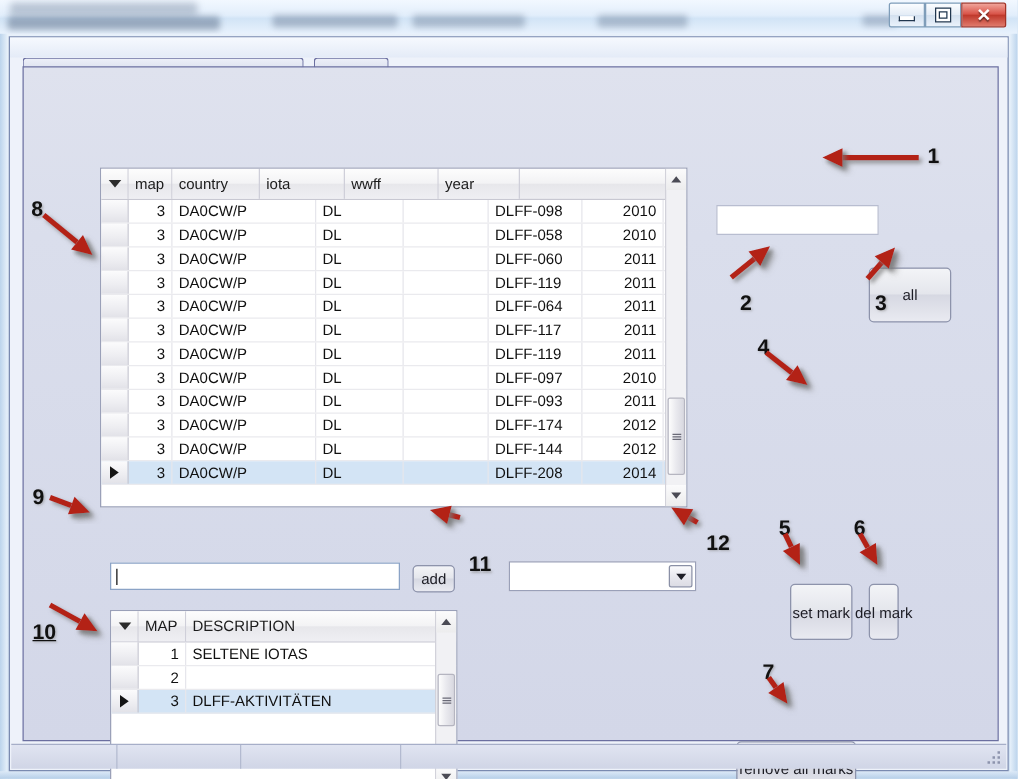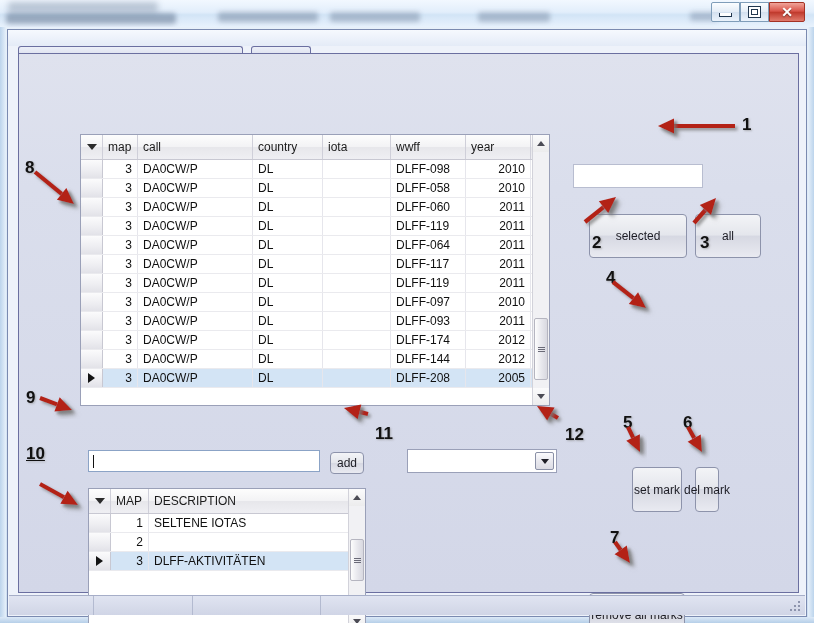--- a/index.html
+++ b/index.html
@@ -398,21 +398,20 @@
     <div class="tab-nub" id="tab-2"></div>
 
     <div id="tabpage">
 
       <div id="grid-main">
         <div class="gheader">
           <div class="gh-cell gh-sel">
             <div class="sel-tri"></div>
           </div>
           <div class="gh-cell c-map">map</div>
-          <div class="gh-cell c-call">call</div>
           <div class="gh-cell c-country">country</div>
           <div class="gh-cell c-iota">iota</div>
           <div class="gh-cell c-wwff">wwff</div>
           <div class="gh-cell c-year">year</div>
         </div>
         <div id="main-grid-body">
             <div class="grow">
               <div class="gr-cell gr-head"></div>
               <div class="gr-cell c-map num">3</div>
               <div class="gr-cell c-call">DA0CW/P</div>
@@ -513,21 +512,21 @@
             </div>
             <div class="grow sel">
               <div class="gr-cell gr-head">
                 <div class="row-arrow"></div>
               </div>
               <div class="gr-cell c-map num">3</div>
               <div class="gr-cell c-call">DA0CW/P</div>
               <div class="gr-cell c-country">DL</div>
               <div class="gr-cell c-iota"></div>
               <div class="gr-cell c-wwff">DLFF-208</div>
-              <div class="gr-cell c-year num">2005</div>
+              <div class="gr-cell c-year num">2014</div>
             </div>
           </div>
 
         <div class="vsb">
           <div class="sb-arrow sb-up">
             <div class="sb-up-g"></div>
           </div>
           <div class="sb-thumb" style="top:183px;height:62px;">
             <div class="thumb-grip">
                 <i></i>
@@ -536,21 +535,20 @@
               </div>
           </div>
           <div class="sb-arrow sb-down">
             <div class="sb-dn-g"></div>
           </div>
         </div>
       </div>
 
       <div class="tbox" id="tbox-top"></div>
 
-      <div class="btn" id="btn-selected">selected</div>
       <div class="btn" id="btn-all">all</div>
       <div class="btn" id="btn-setmark">set mark</div>
       <div class="btn" id="btn-delmark">del mark</div>
       <div class="btn" id="btn-removeall">remove all marks</div>
 
       <div class="tbox" id="tbox-desc">
           <span class="caret"></span>
         </div>
       <div class="btn" id="btn-add">add</div>
 
@@ -681,28 +679,28 @@
           <polygon points="39.87345148469338,45.64898449177106 49.38820065986372,34.052883934532204 57,50" fill="#b32118"></polygon>
         </g>
       </svg>
       <div class="anno-num" style="left: 26px; top: 388px;">9</div>
       <svg class="arrow-svg" width="68" height="48" style="left: 22px; top: 380px;">
         <g filter="url(#dropsh)">
           <line x1="18" y1="18" x2="35.01873315889529" y2="24.382024934585733" stroke="#b32118" stroke-width="4.2"></line>
           <polygon points="32.38530734698235,31.404493766353568 37.65215897080822,17.359556102817898 50,30" fill="#b32118"></polygon>
         </g>
       </svg>
-      <div class="anno-num" style="left: 26px; top: 444px; text-decoration: underline;">10</div>
+      <div class="anno-num" style="left: 26px; top: 496px; text-decoration: underline;">10</div>
       <svg class="arrow-svg" width="74" height="57" style="left: 22px; top: 466px;">
         <g filter="url(#dropsh)">
           <line x1="18" y1="18" x2="41.996135432971684" y2="31.261022212958036" stroke="#b32118" stroke-width="4.2"></line>
           <polygon points="38.36848959529576,37.825333728752554 45.623781270647605,24.696710697163514 56,39" fill="#b32118"></polygon>
         </g>
       </svg>
-      <div class="anno-num" style="left: 375px; top: 424px;">11</div>
+      <div class="anno-num" style="left: 375px; top: 442px;">11</div>
       <svg class="arrow-svg" width="60" height="42" style="left: 326px; top: 390px;">
         <g filter="url(#dropsh)">
           <line x1="42" y1="24" x2="33.52228000232531" y2="21.88057000058133" stroke="#b32118" stroke-width="4.2"></line>
           <polygon points="35.34129719009781,14.60450124949134 31.70326281455281,29.156638751671316 18,18" fill="#b32118"></polygon>
         </g>
       </svg>
       <div class="anno-num" style="left: 565px; top: 425px;">12</div>
       <svg class="arrow-svg" width="57" height="48" style="left: 519px; top: 388px;">
         <g filter="url(#dropsh)">
           <line x1="39" y1="30" x2="31.89189027399135" y2="25.938223013709337" stroke="#b32118" stroke-width="4.2"></line>

